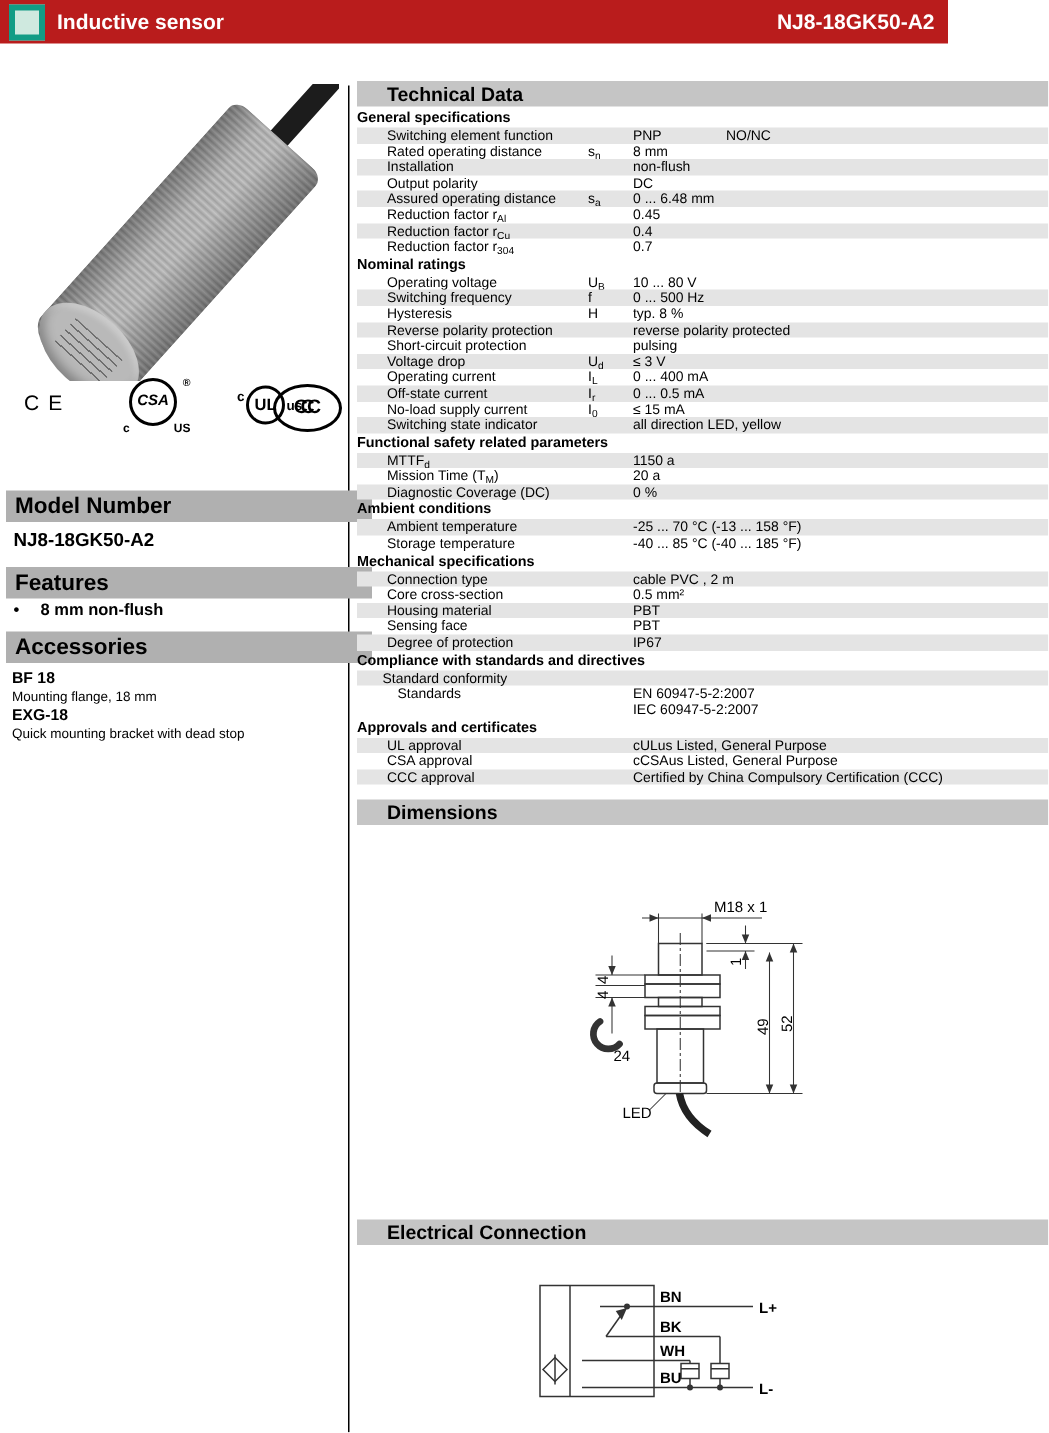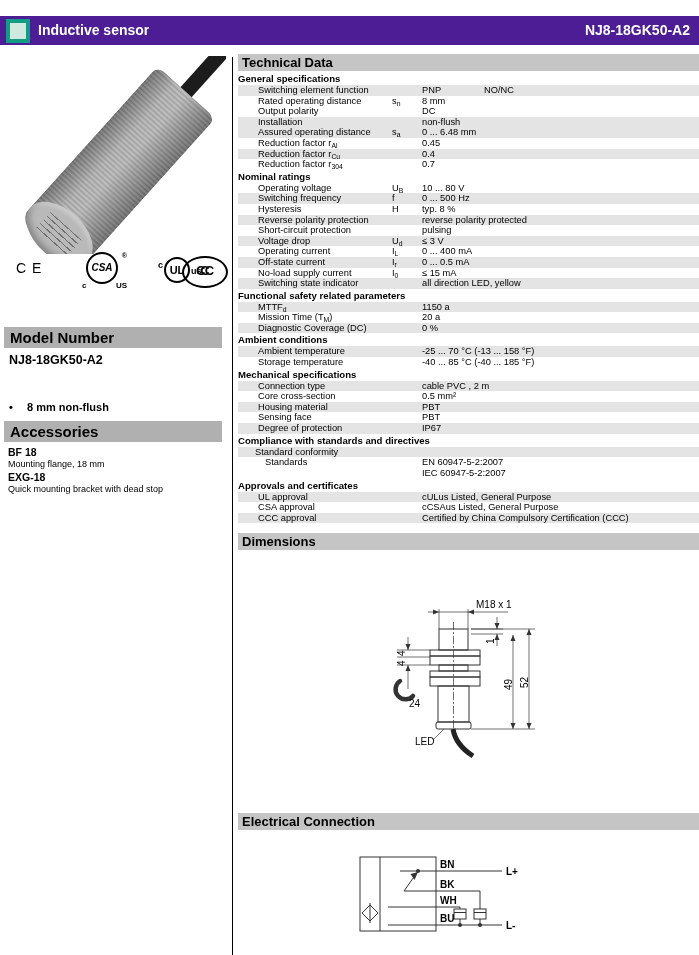--- a/index.html
+++ b/index.html
@@ -1,34 +1,34 @@
 <!DOCTYPE html>
 <html><head>
 <meta charset="utf-8">
 <style>
   html,body{margin:0;padding:0;background:#fff;}
   .page{position:relative;width:699px;height:955px;background:#fff;overflow:hidden;
         font-family:"Liberation Sans",sans-serif;color:#000;}
 
   
-  .topbar{position:absolute;left:0;top:16px;width:699px;height:29px;background:#4c1d95;}
+  .topbar{position:absolute;left:0;top:0;width:632px;height:29px;background:#b91c1c;}
   .logo{position:absolute;left:6px;top:3px;width:16px;height:16px;background:#cfe9df;border:4px solid #129c85;}
   .topbar-title{position:absolute;left:38px;top:6px;font-size:14px;font-weight:bold;color:#fff;}
   .topbar-pn{position:absolute;right:9px;top:6px;font-size:14px;font-weight:bold;color:#fff;}
 
   
   .divider{position:absolute;left:232px;top:57px;width:1px;height:898px;background:#000;}
 
   
   .bar{position:absolute;left:238px;width:461px;height:17px;background:#c5c5c5;
-       font-weight:bold;font-size:13px;line-height:17px;padding-left:4px;box-sizing:border-box;}
+       font-weight:bold;font-size:13px;line-height:17px;padding-left:20px;box-sizing:border-box;}
   #td-bar{top:54px;} #dim-bar{top:533px;} #ec-bar{top:813px;}
 
   
-  .lbar{position:absolute;left:4px;width:218px;height:21px;background:#b0b0b0;
+  .lbar{position:absolute;left:4px;width:244px;height:21px;background:#b0b0b0;
         font-weight:bold;font-size:15px;line-height:21px;padding-left:6px;box-sizing:border-box;}
   #mn-bar{top:327px;} #ft-bar{top:378px;} #ac-bar{top:421px;}
   .model-val{position:absolute;left:9px;top:353px;font-weight:bold;font-size:12.5px;}
   .feature-item{position:absolute;left:9px;top:401px;font-weight:bold;font-size:11px;}
   .feature-item .blt{display:inline-block;width:18px;}
   .acc-name{position:absolute;left:8px;font-weight:bold;font-size:10.5px;}
   .acc-desc{position:absolute;left:8px;font-size:9px;}
   #acc1-name{top:446px;} #acc1-desc{top:459px;} #acc2-name{top:471px;} #acc2-desc{top:484px;}
 
   
@@ -117,37 +117,38 @@
     </span>
     <span class="cert ul">
       <span class="ul-c">c</span><span class="ul-circle">UL</span><span class="ul-us">us</span>
     </span>
     <span class="cert ccc">CCC</span>
   </div>
 
   <div class="lbar" id="mn-bar">Model Number</div>
   <div class="model-val">NJ8-18GK50-A2</div>
 
+  <div class="lbar" id="ft-bar">Features</div>
   <div class="feature-item">
     <span class="blt">•</span><span>8 mm non-flush</span>
   </div>
 
   <div class="lbar" id="ac-bar">Accessories</div>
   <div class="acc-name" id="acc1-name">BF 18</div>
   <div class="acc-desc" id="acc1-desc">Mounting flange, 18 mm</div>
   <div class="acc-name" id="acc2-name">EXG-18</div>
   <div class="acc-desc" id="acc2-desc">Quick mounting bracket with dead stop</div>
 
   <div class="bar" id="td-bar">Technical Data</div>
   <div id="spec-table">
       <div class="sec-h">General specifications</div>
       <div class="row shaded"><span>Switching element function</span><span class="val">PNP</span><span class="val2">NO/NC</span></div>
       <div class="row"><span>Rated operating distance</span><span class="sym">s<sub>n</sub></span><span class="val">8 mm</span></div>
+      <div class="row shaded"><span>Installation</span><span class="val">non-flush</span></div>
       <div class="row"><span>Output polarity</span><span class="val">DC</span></div>
-      <div class="row shaded"><span>Installation</span><span class="val">non-flush</span></div>
       <div class="row shaded"><span>Assured operating distance</span><span class="sym">s<sub>a</sub></span><span class="val">0 ... 6.48 mm</span></div>
       <div class="row"><span>Reduction factor r<sub>Al</sub></span><span class="val">0.45</span></div>
       <div class="row shaded"><span>Reduction factor r<sub>Cu</sub></span><span class="val">0.4</span></div>
       <div class="row"><span>Reduction factor r<sub>304</sub></span><span class="val">0.7</span></div>
       <div class="sec-h">Nominal ratings</div>
       <div class="row"><span>Operating voltage</span><span class="sym">U<sub>B</sub></span><span class="val">10 ... 80 V</span></div>
       <div class="row shaded"><span>Switching frequency</span><span class="sym">f</span><span class="val">0 ... 500 Hz</span></div>
       <div class="row"><span>Hysteresis</span><span class="sym">H</span><span class="val">typ. 8  %</span></div>
       <div class="row shaded"><span>Reverse polarity protection</span><span class="val">reverse polarity protected</span></div>
       <div class="row"><span>Short-circuit protection</span><span class="val">pulsing</span></div>

